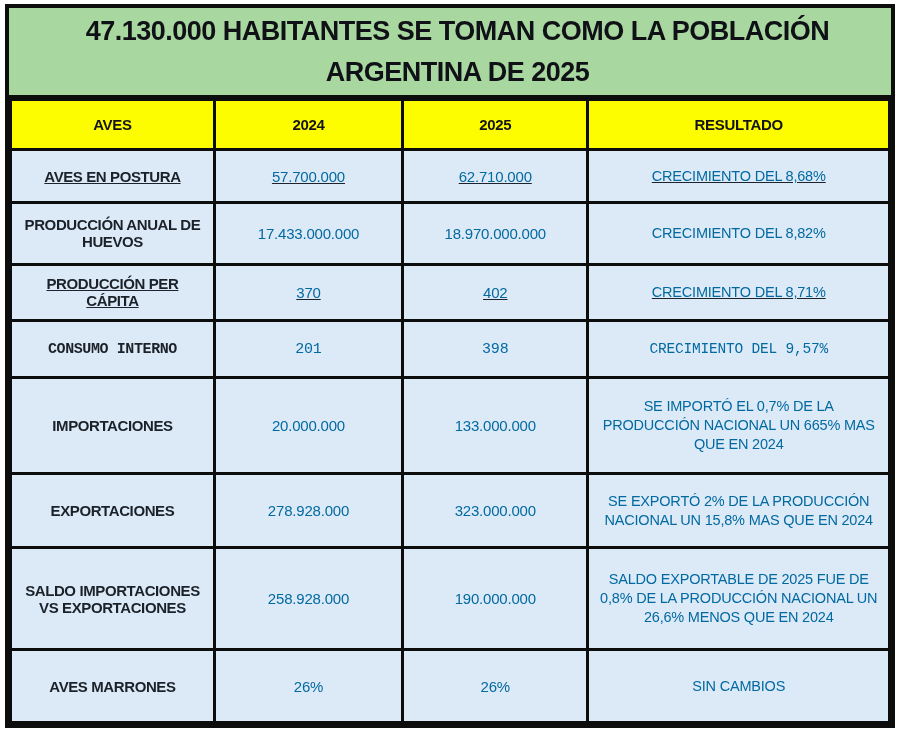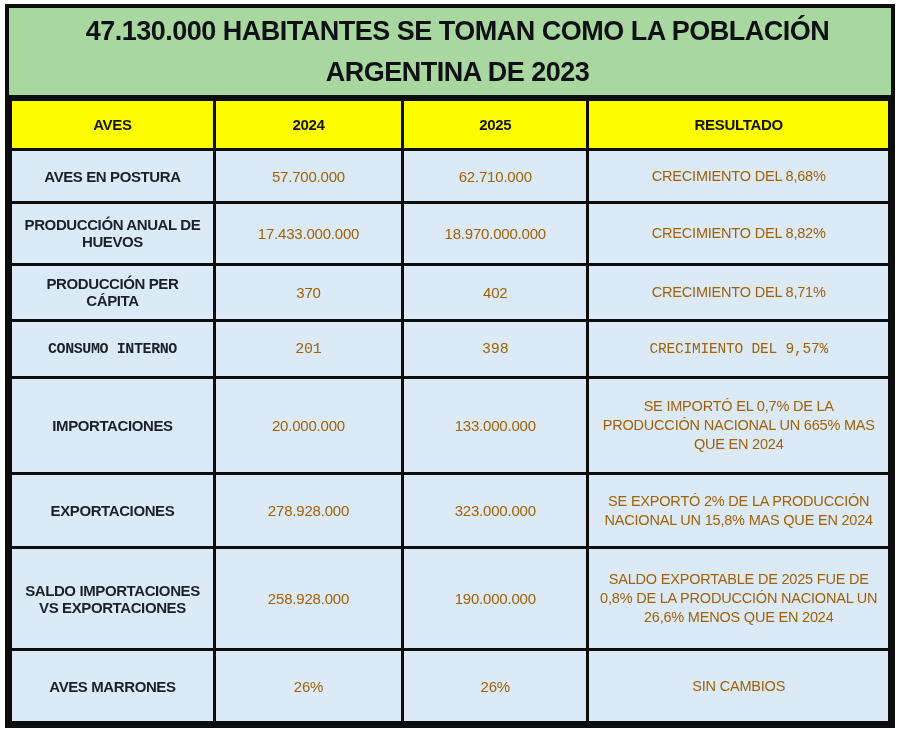--- a/index.html
+++ b/index.html
@@ -61,47 +61,47 @@
     font-size: 15px;
     font-weight: bold;
     letter-spacing: -0.3px;
     color: #141414;
     height: 50px;
   }
   td {
     background: #dceaf7;
     font-size: 15px;
     letter-spacing: -0.2px;
-    color: #a16207;
+    color: #0369a1;
   }
   td.item {
     font-weight: bold;
     color: #1b2129;
     letter-spacing: -0.4px;
   }
   td.result { font-size: 14.5px; line-height: 19px; }
-  tr.r0 { height: 47px; }
+  tr.r0 { height: 47px; text-decoration: underline; }
   tr.r1 { height: 54px; }
-  tr.r2 { height: 50px; }
+  tr.r2 { height: 50px; text-decoration: underline; }
   tr.r3 { height: 50px; font-family: Liberation Mono, monospace; }
   tr.r4 { height: 85px; }
   tr.r5 { height: 65px; }
   tr.r6 { height: 90px; }
   tr.r7 { height: 63px; }
   tr.r8 { height: 64px; }
 </style>
 </head>
 <body>
 
 <div class="page">
   <div class="frame">
 
     <div class="title-block">
       <span class="title-line">47.130.000 HABITANTES SE TOMAN COMO LA POBLACIÓN</span>
-      <span class="title-line">ARGENTINA DE 2023</span>
+      <span class="title-line">ARGENTINA DE 2025</span>
     </div>
 
     <table>
       <colgroup>
         <col class="c-item">
           <col class="c-2024">
           <col class="c-2025">
           <col class="c-res">
       </colgroup>
       <thead>

